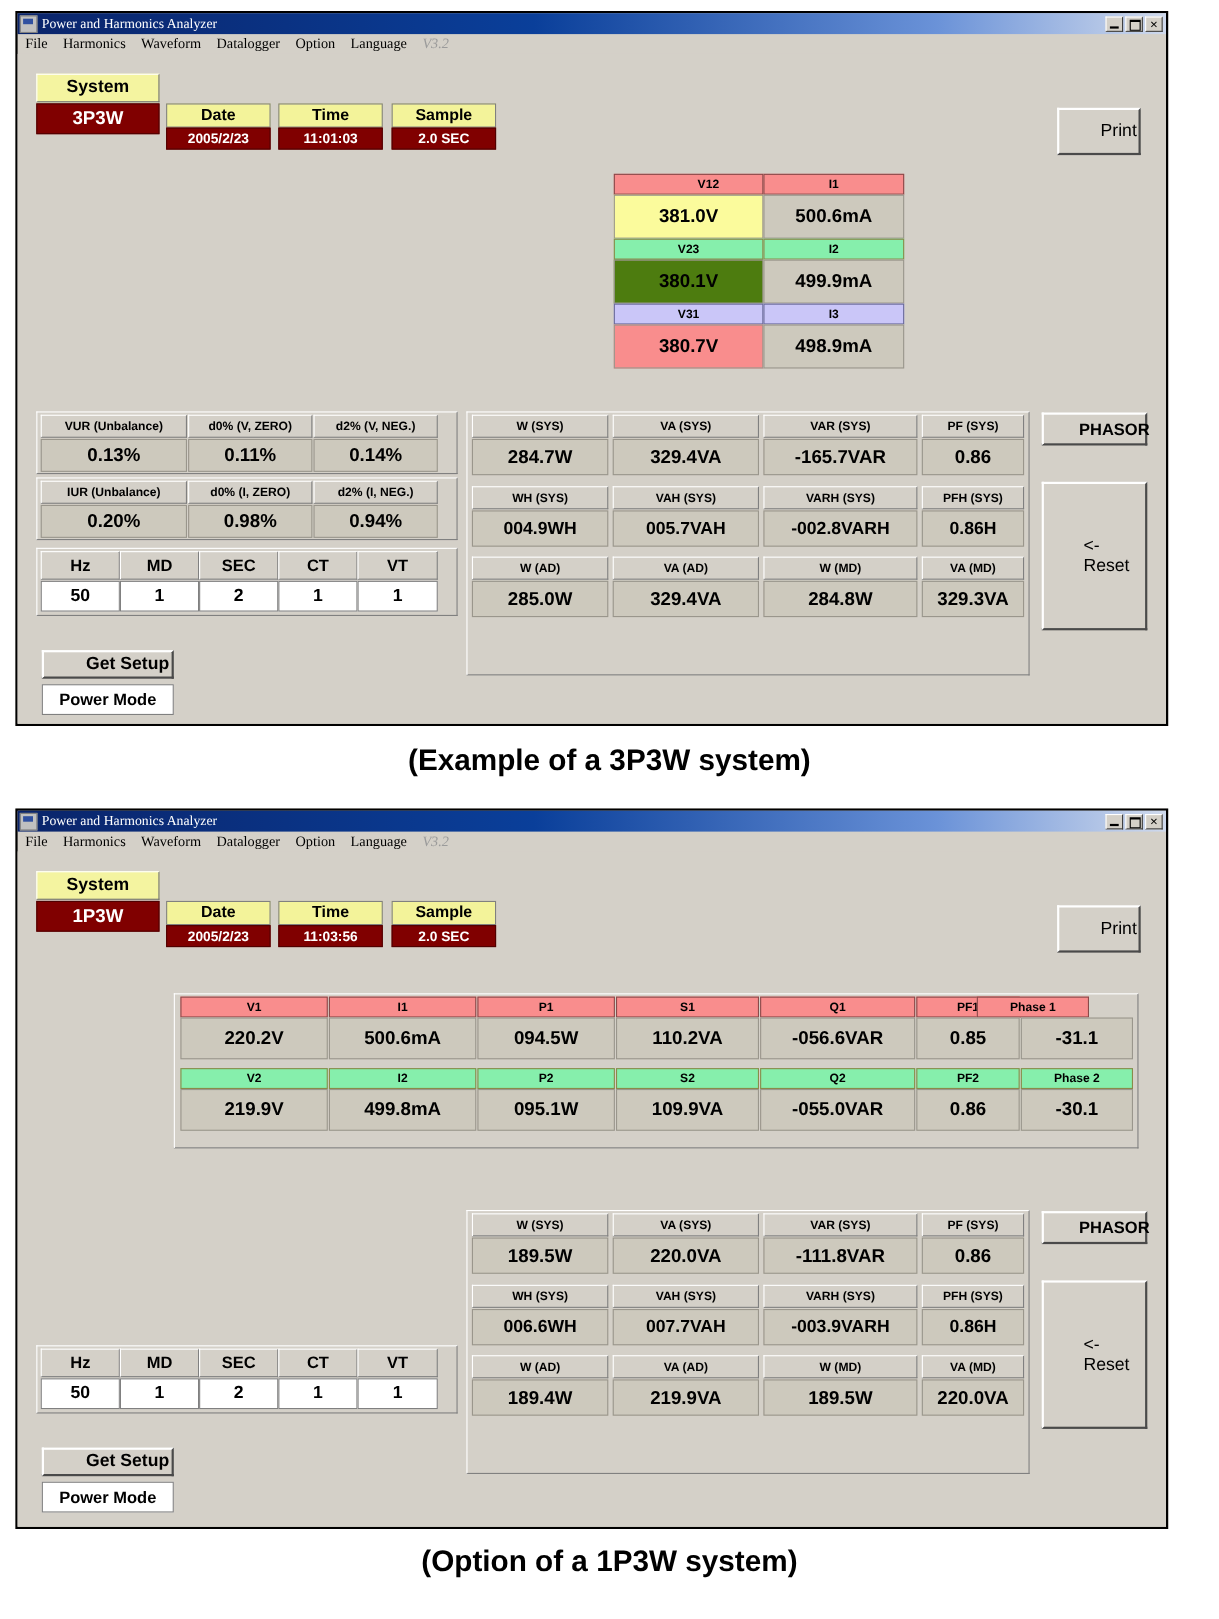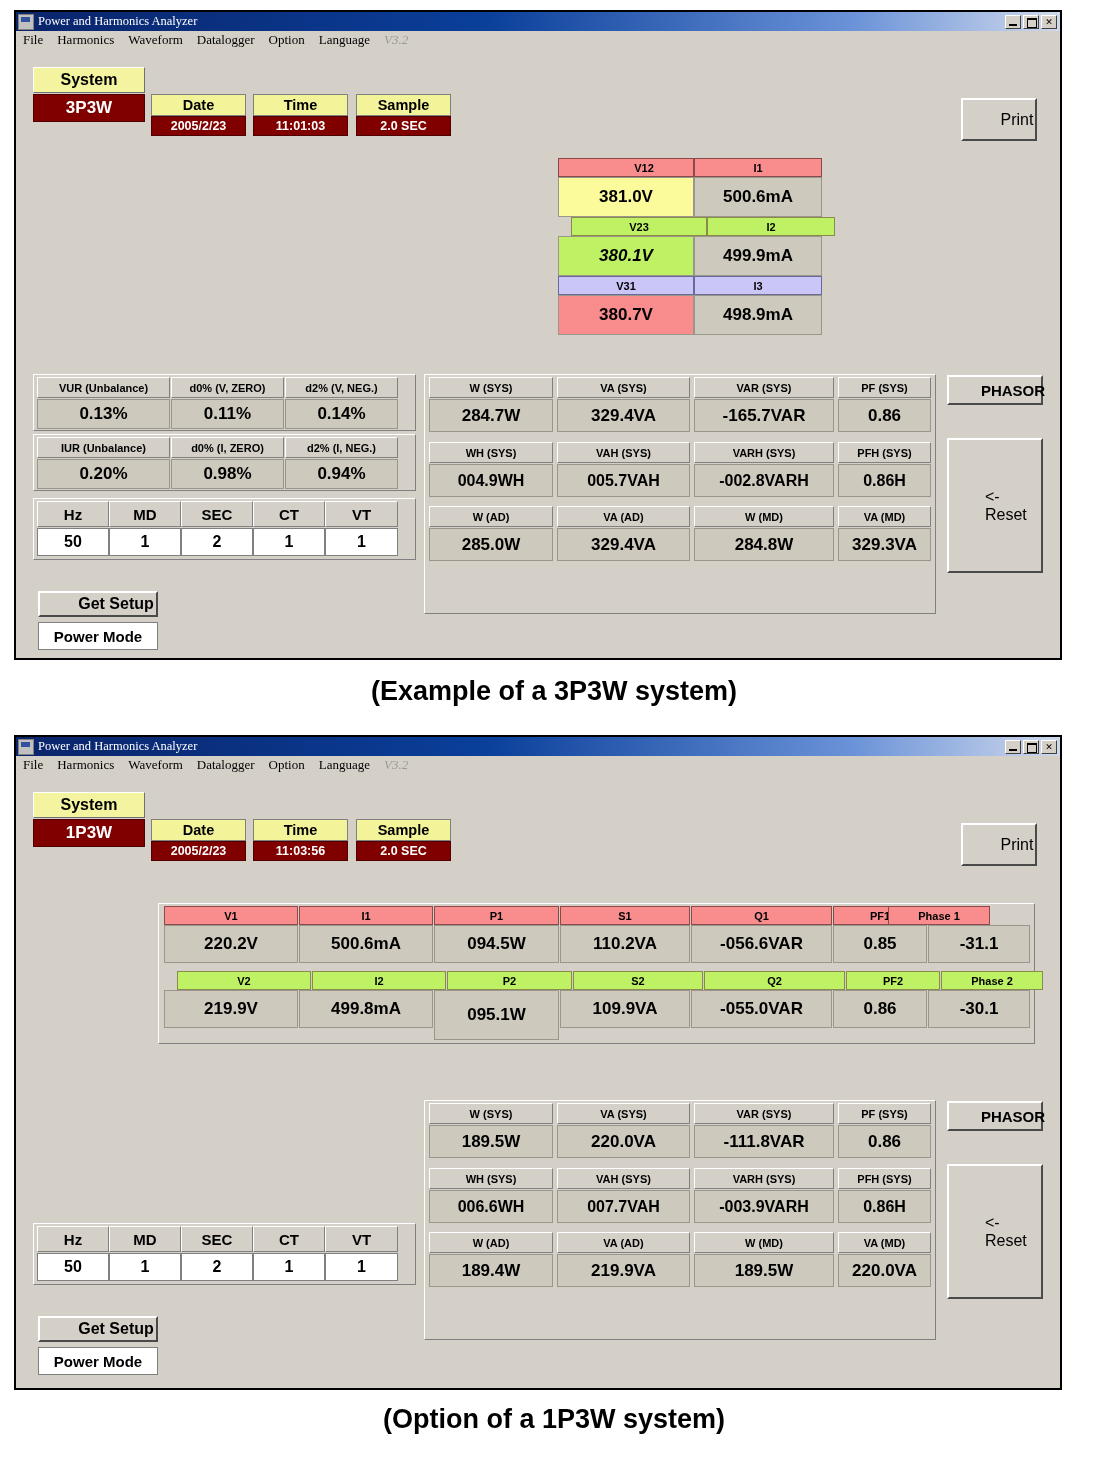--- a/index.html
+++ b/index.html
@@ -169,36 +169,35 @@
     box-sizing: border-box;
   }
   .pink-hdr {
     background: #f98d8d;
     border: 1px solid #8a4a4a;
     font-size: 11px; font-weight: bold;
     display: flex; align-items: center; justify-content: center;
     box-sizing: border-box;
   }
   .yellow-hdr {
-    background: #bef264;
+    background: #86efac;
     border: 1px solid #8a8a4a;
     font-size: 11px; font-weight: bold;
     display: flex; align-items: center; justify-content: center;
     box-sizing: border-box;
-    margin-left: 13px;
   }
   .violet-hdr {
     background: #cac6f8;
     border: 1px solid #6a6a9a;
     font-size: 11px; font-weight: bold;
     display: flex; align-items: center; justify-content: center;
     box-sizing: border-box;
   }
   .v-yellow { background: #fbfb9c; }
-  .v-violet { background: #bef264; font-style: italic; }
+  .v-violet { background: #4d7c0f; }
   .v-pink   { background: #f98d8d; }
   .group-panel {
     background: #d4d0c8;
     border-top: 1px solid #ffffff;
     border-left: 1px solid #ffffff;
     border-right: 1px solid #808080;
     border-bottom: 1px solid #808080;
     box-sizing: border-box;
   }
   .caption {
@@ -394,21 +393,21 @@
     <div class="yellow-hdr abs" style="left:148px; top:196px; width:134px; height:19px;">V2</div>
     <div class="yellow-hdr abs" style="left:283px; top:196px; width:134px; height:19px;">I2</div>
     <div class="yellow-hdr abs" style="left:418px; top:196px; width:125px; height:19px;">P2</div>
     <div class="yellow-hdr abs" style="left:544px; top:196px; width:130px; height:19px;">S2</div>
     <div class="yellow-hdr abs" style="left:675px; top:196px; width:141px; height:19px;">Q2</div>
     <div class="yellow-hdr abs" style="left:817px; top:196px; width:94px; height:19px;">PF2</div>
     <div class="yellow-hdr abs" style="left:912px; top:196px; width:102px; height:19px;">Phase 2</div>
 
     <div class="val-cell abs" style="left:148px; top:215px; width:134px; height:38px;">219.9V</div>
     <div class="val-cell abs" style="left:283px; top:215px; width:134px; height:38px;">499.8mA</div>
-    <div class="val-cell abs" style="left:418px; top:215px; width:125px; height:50px;">095.1W</div>
+    <div class="val-cell abs" style="left:418px; top:215px; width:125px; height:38px;">095.1W</div>
     <div class="val-cell abs" style="left:544px; top:215px; width:130px; height:38px;">109.9VA</div>
     <div class="val-cell abs" style="left:675px; top:215px; width:141px; height:38px;">-055.0VAR</div>
     <div class="val-cell abs" style="left:817px; top:215px; width:94px; height:38px;">0.86</div>
     <div class="val-cell abs" style="left:912px; top:215px; width:102px; height:38px;">-30.1</div>
 
     <div class="group-panel abs" style="left:408px; top:325px; width:512px; height:240px;"></div>
 
     <div class="hdr-cell abs" style="left:413px; top:328px; width:124px; height:21px;">W (SYS)</div>
     <div class="hdr-cell abs" style="left:541px; top:328px; width:133px; height:21px;">VA (SYS)</div>
     <div class="hdr-cell abs" style="left:678px; top:328px; width:140px; height:21px;">VAR (SYS)</div>

